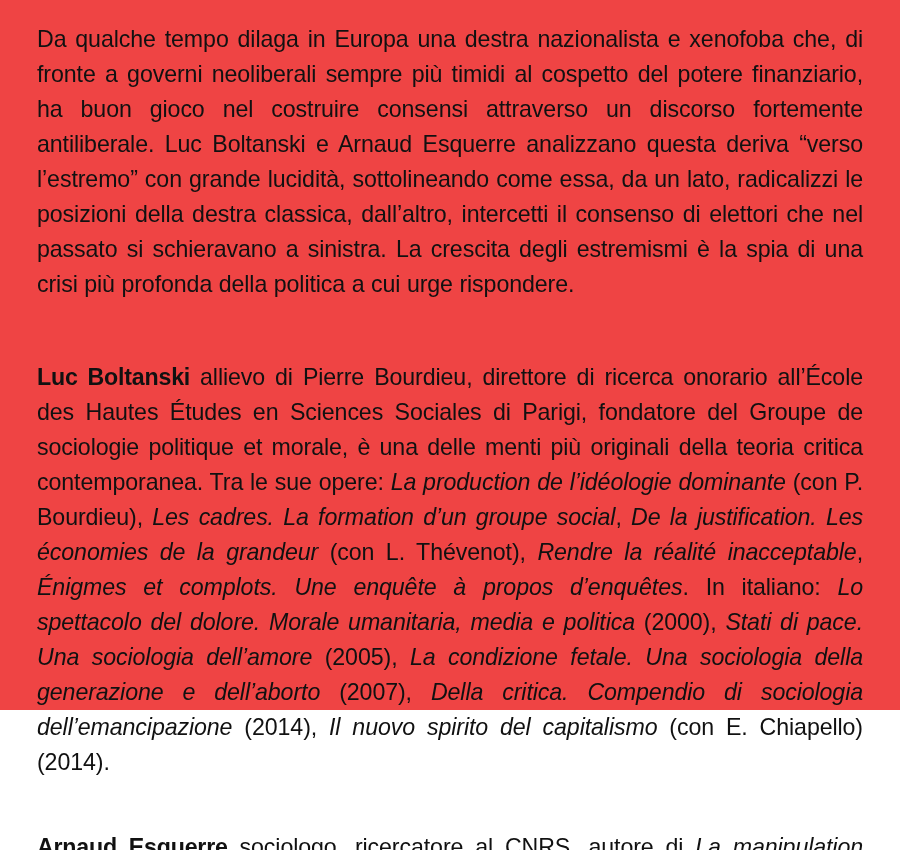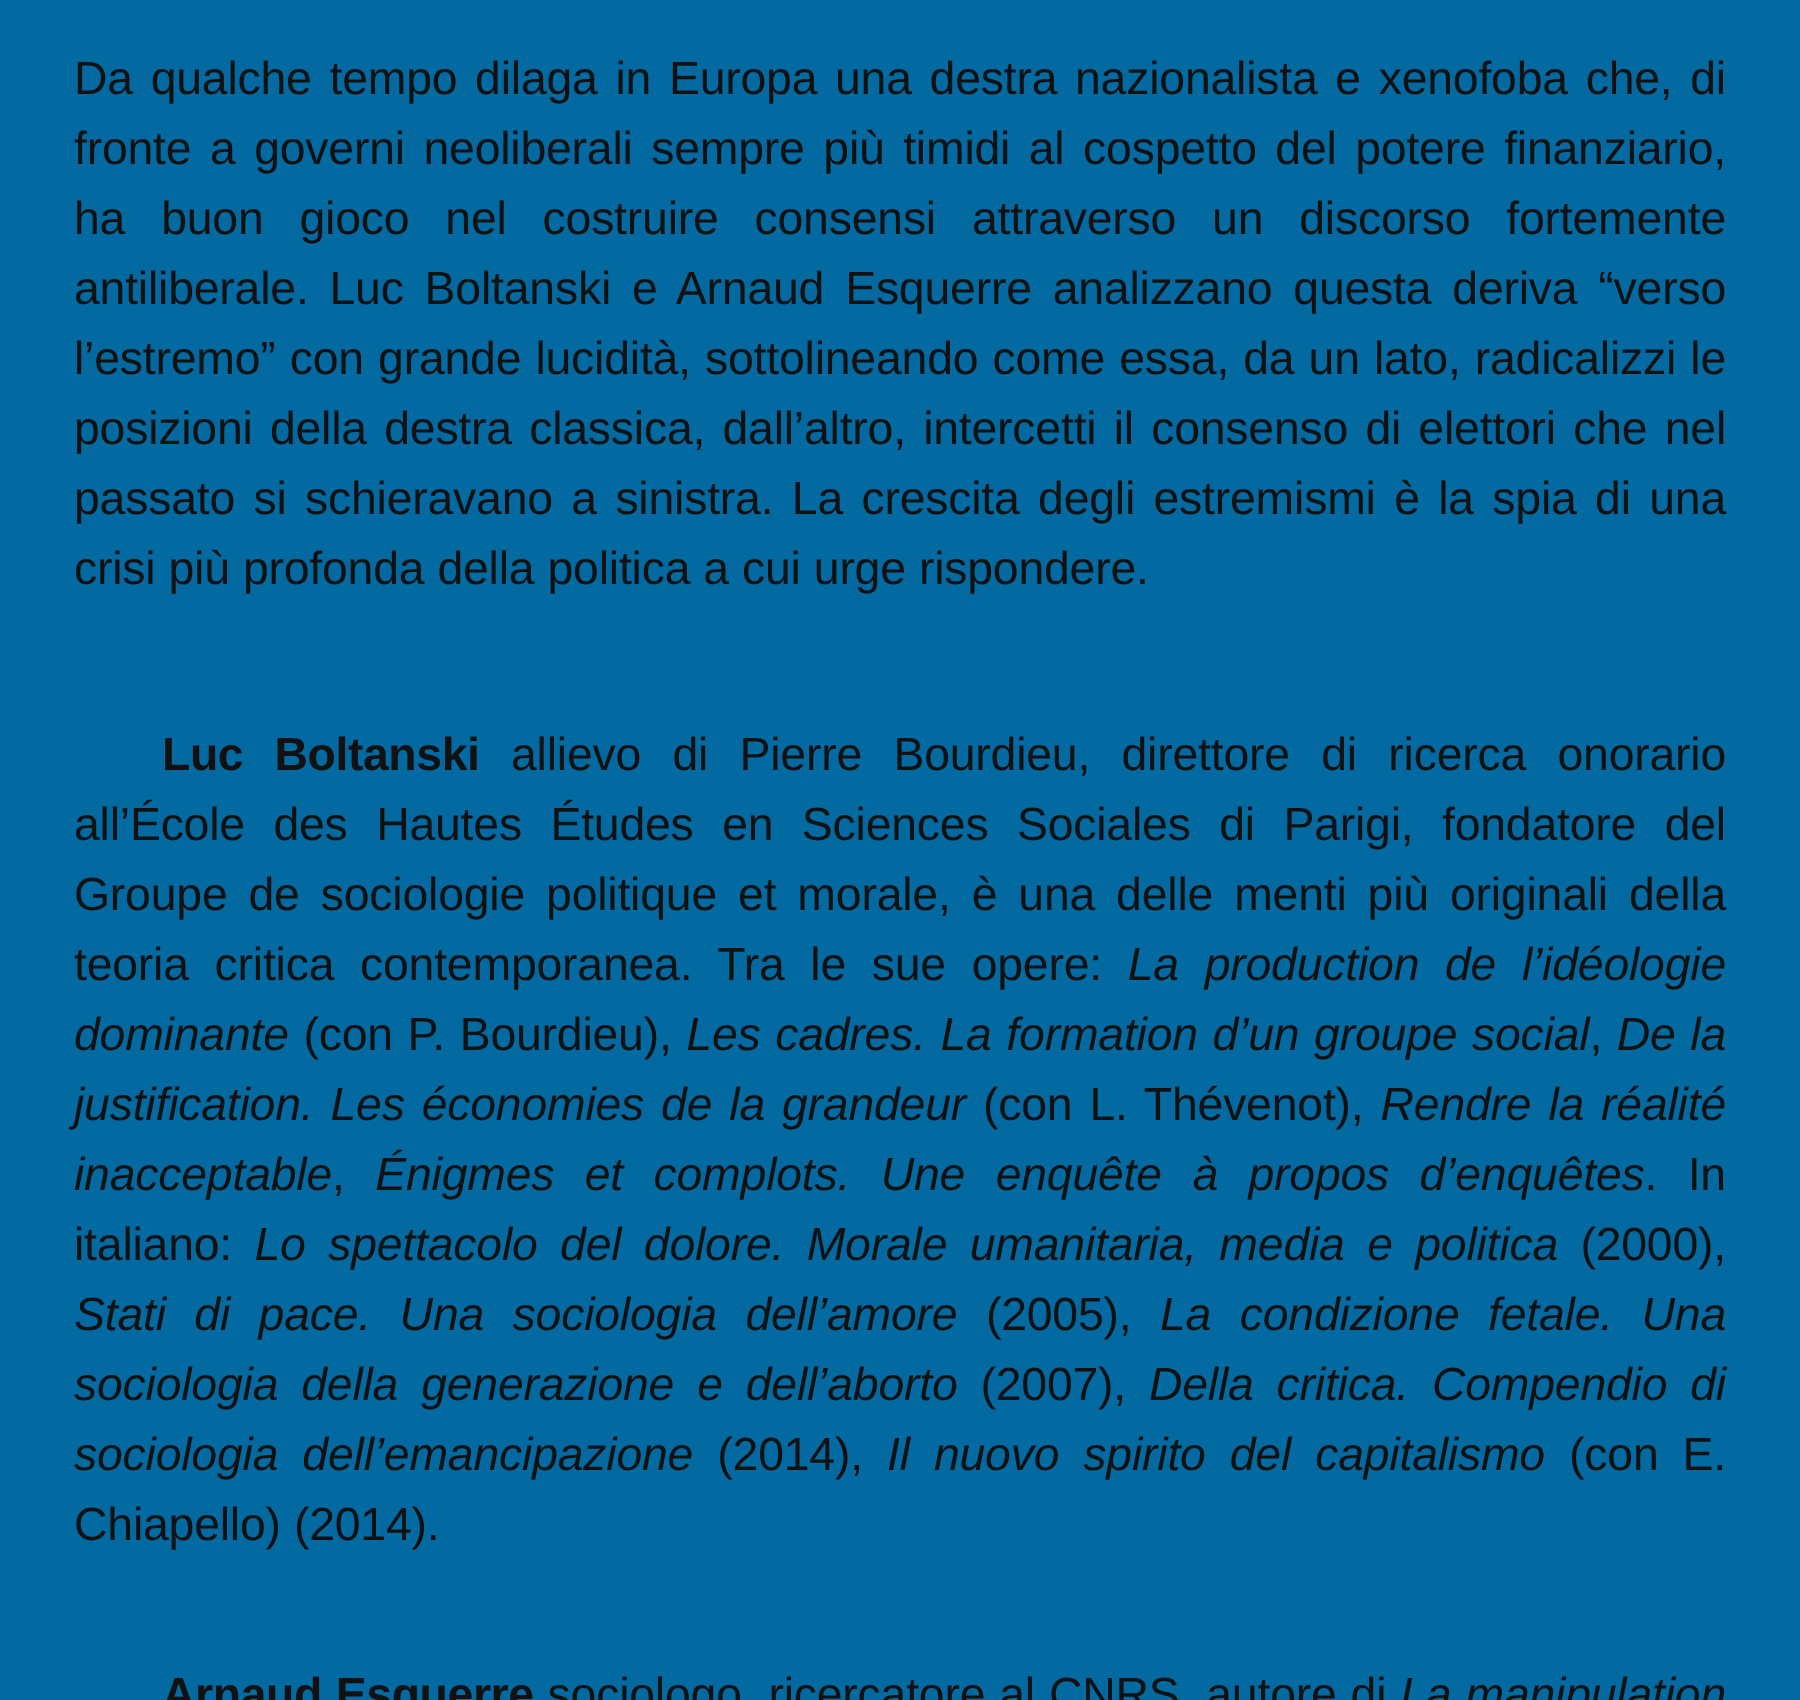--- a/index.html
+++ b/index.html
@@ -12,24 +12,24 @@
     height: 850px;
     background: #ffffff;
     font-family: "Liberation Sans", sans-serif;
     color: #101010;
     overflow: hidden;
   }
 
   .page {
     position: relative;
     width: 900px;
-    height: 850px;
+    height: 710px;
     box-sizing: border-box;
     padding: 14px 37px 0 37px;
-    background: #0369a1;
+    background: #ef4444;
   }
 
   .blurb,
   .bio {
     text-align: justify;
     text-justify: inter-word;
     font-size: 23.2px;
     line-height: 35px;
     letter-spacing: -0.1px;
     word-spacing: 0.2px;
@@ -49,21 +49,20 @@
     margin-top: 50px;
   }
 
   
   .blurb,
   .bio { text-align-last: left; }
 
   b, .nm {
     font-weight: 700;
     letter-spacing: -0.2px;
-    margin-left: 44px;
   }
 
   i, .ti {
   }
 
   .rom {
     font-style: normal;
   }
 </style>
 </head>

